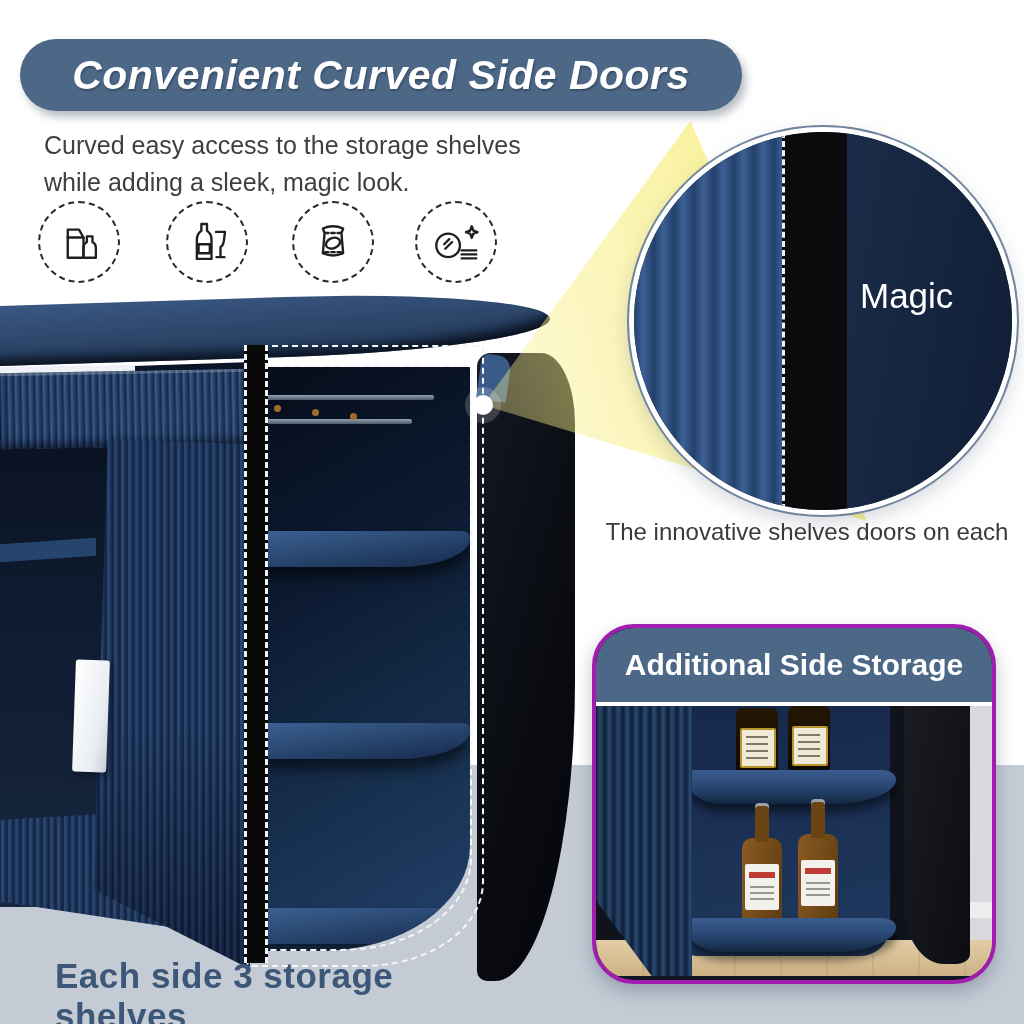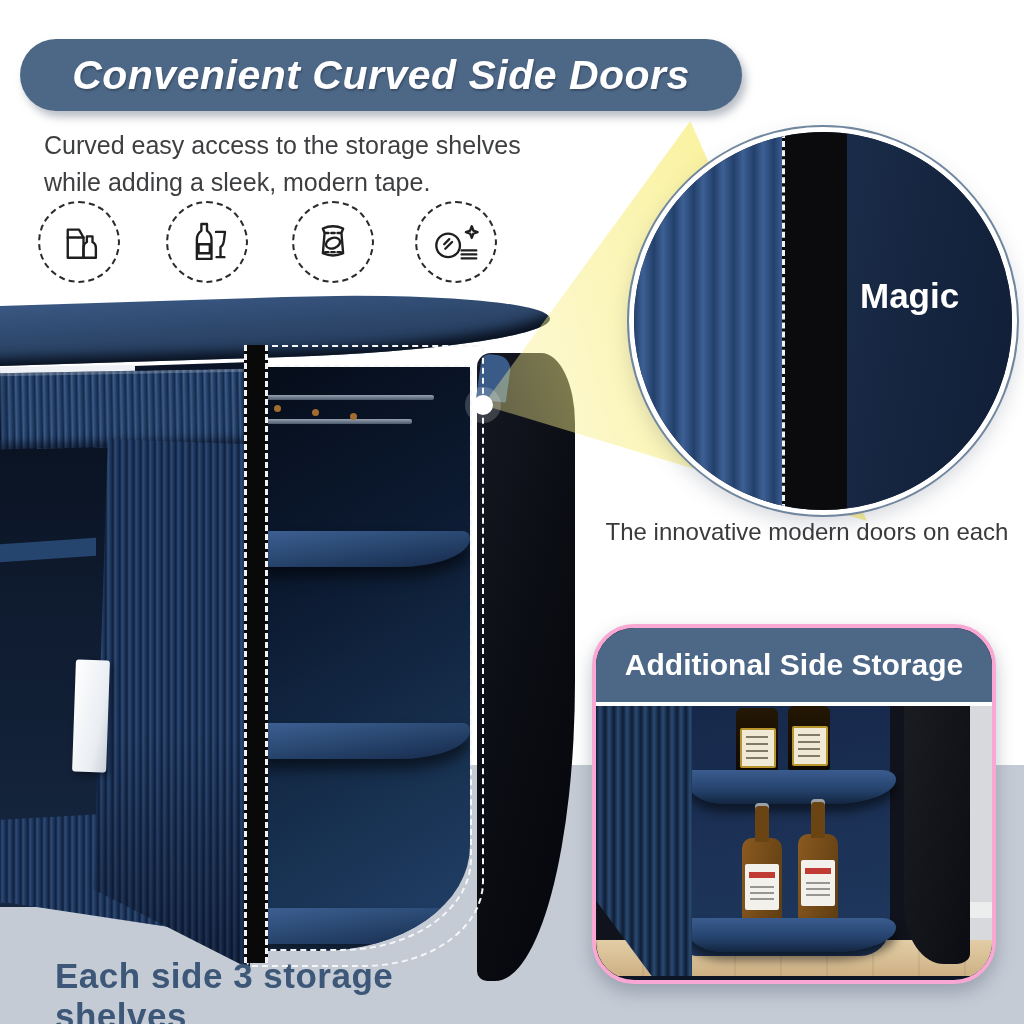--- a/index.html
+++ b/index.html
@@ -88,26 +88,26 @@
   
   .tape-circle{left:629px;top:112px;width:378px;height:378px;border-radius:50%;border:5px solid #fff;
                overflow:hidden;background:#16263f;z-index:7;
                box-shadow:0 0 0 2px #70869e,0 8px 20px rgba(90,100,120,.25);}
   .tc-flute{position:absolute;left:0;top:0;width:152px;height:100%;
             background:repeating-linear-gradient(90deg,#23406b 0px,#3d6094 9px,#23406b 20px);}
   .tc-strip{position:absolute;left:148px;top:0;width:62px;height:100%;background:#0b0b0d;
             border-left:3px dashed #eef2f6;border-right:3px dashed #eef2f6;}
   .tc-right{position:absolute;left:213px;top:0;right:0;height:100%;
             background:linear-gradient(100deg,#1a2c49,#101d35);}
-  .tc-text{position:absolute;left:226px;top:140px;color:#fff;font-size:35px;font-weight:bold;line-height:48px;}
+  .tc-text{position:absolute;left:226px;top:140px;color:#fff;font-size:35px;font-weight:normal;line-height:48px;}
   .tape-caption{left:594px;top:500px;width:426px;text-align:center;font-size:24px;color:#3a3a3c;
                 line-height:33px;z-index:3;}
 
   
-  .card{left:592px;top:609px;width:396px;height:352px;border:4px solid #f9a8d4;border-radius:42px;
+  .card{left:592px;top:609px;width:396px;height:352px;border:4px solid #a21caf;border-radius:42px;
         overflow:hidden;background:#0e1524;z-index:5;box-shadow:0 8px 18px rgba(70,80,100,.35);}
   .card-banner{height:74px;background:#4d6787;border-bottom:4px solid #fff;display:flex;
                align-items:center;justify-content:center;color:#fff;font-weight:bold;font-size:30px;}
   .card-photo{position:relative;height:270px;background:#10131c;}
   .cp-wall{position:absolute;right:0;top:0;width:30px;height:100%;background:#d8d9dc;}
   .cp-base{position:absolute;right:0;bottom:58px;width:30px;height:16px;background:#eceded;}
   .cp-wood{position:absolute;left:0;bottom:0;width:100%;height:36px;
            background:repeating-linear-gradient(90deg,rgba(0,0,0,.06) 0 2px,rgba(0,0,0,0) 2px 46px),
                       linear-gradient(#e3cda6,#cdb184);}
   .cp-open{position:absolute;left:92px;top:0;width:202px;height:250px;
@@ -144,21 +144,21 @@
 
 <div class="stage">
 
   <div class="abs gray-band"></div>
 
   <div class="abs banner">
     <span>Convenient Curved Side Doors</span>
   </div>
   <div class="abs subtitle">
     <div>Curved easy access to the storage shelves</div>
-    <div>while adding a sleek, modern tape.</div>
+    <div>while adding a sleek, magic look.</div>
   </div>
 
   <div class="abs icon-circle" style="left:38px;">
     <svg width="54" height="54" viewBox="0 0 48 48">
       <path d="M14 13 h10 l4 7 v18 h-14 z"></path>
         <line x1="14" y1="20" x2="28" y2="20"></line>
       <path d="M31 24 v-5 h5 v5 c2 1 3 3 3 5 v9 h-11 v-9 c0-2 1-4 3-5 z"></path>
     </svg>
   </div>
   <div class="abs icon-circle" style="left:166px;">
@@ -235,21 +235,21 @@
 
   <div class="abs tape-circle">
     <div class="tc-flute"></div>
     <div class="tc-strip"></div>
     <div class="tc-right"></div>
     <div class="tc-text">
       <div>Magic</div>
     </div>
   </div>
   <div class="abs tape-caption">
-    <div>The innovative modern doors on each</div>
+    <div>The innovative shelves doors on each</div>
   </div>
 
   <div class="abs card">
     <div class="card-banner">Additional Side Storage</div>
     <div class="card-photo">
       <div class="cp-wall"></div>
       <div class="cp-base"></div>
       <div class="cp-wood"></div>
       <div class="cp-open"></div>
       <div class="bottle-dark" style="left:140px;top:2px;">

